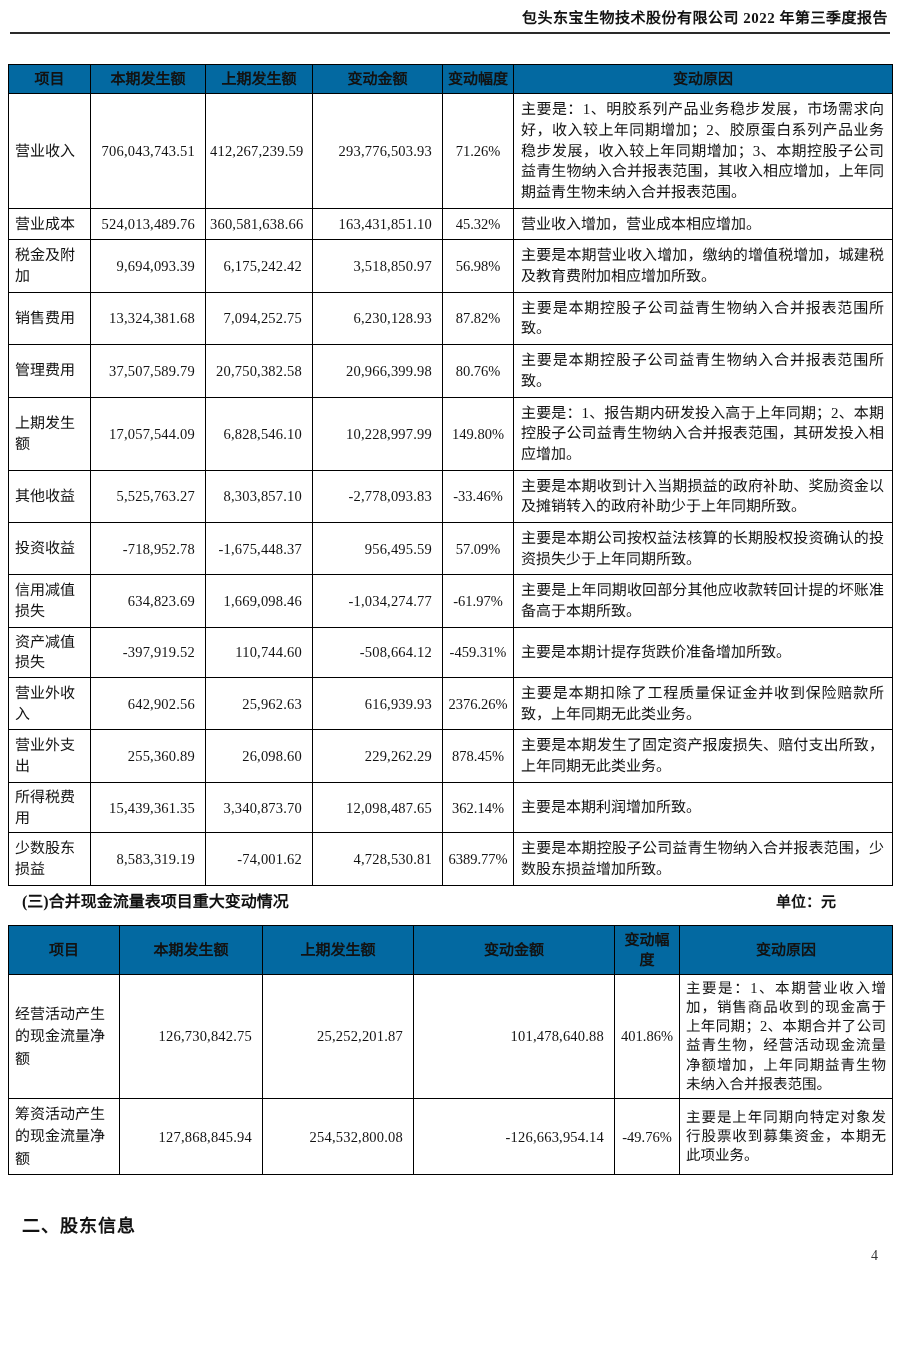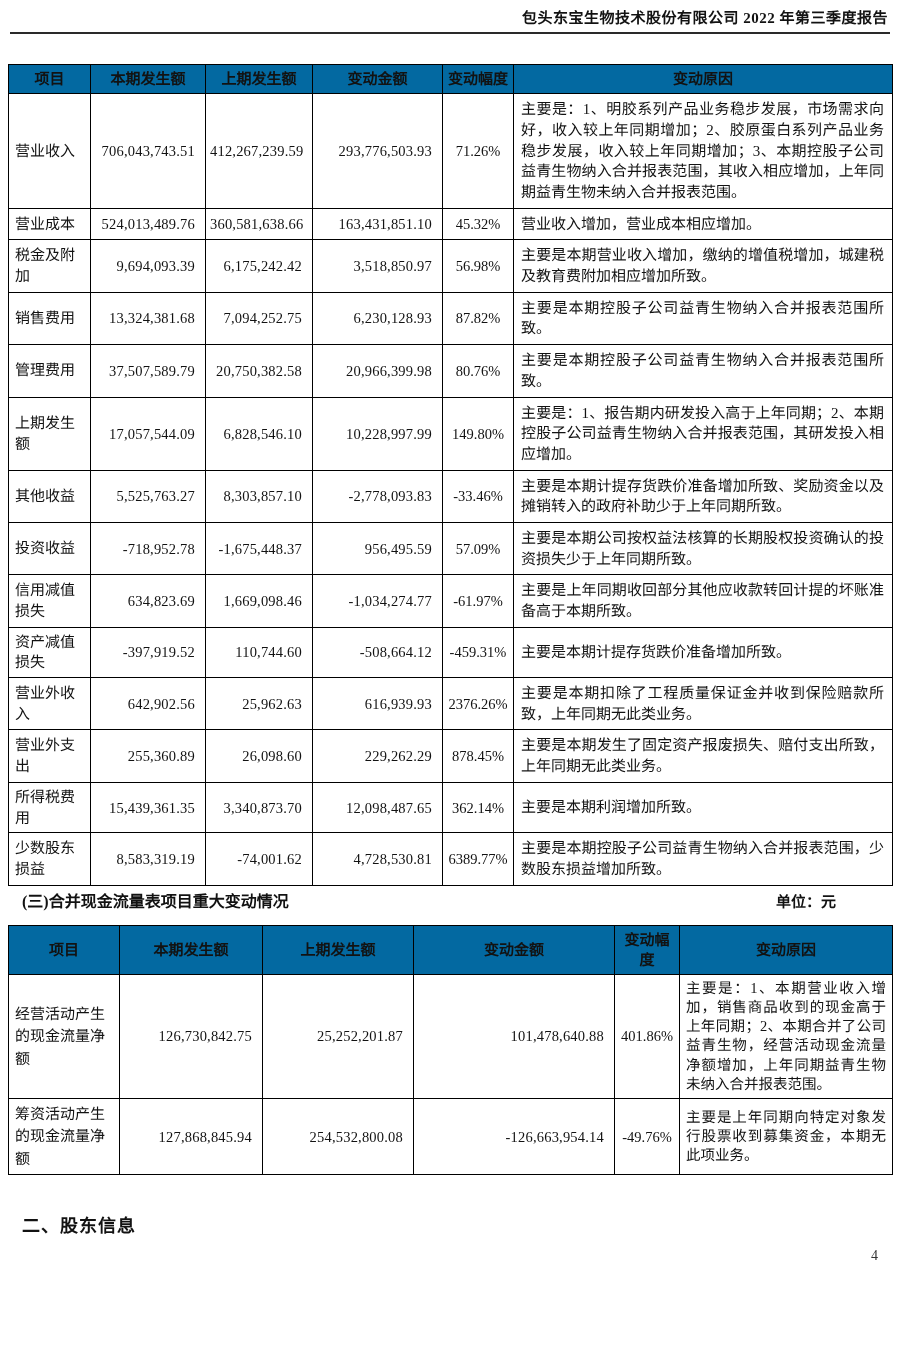--- a/index.html
+++ b/index.html
@@ -159,21 +159,21 @@
     <td class="c-pct">149.80%</td>
     <td class="c-reason">主要是：1、报告期内研发投入高于上年同期；2、本期控股子公司益青生物纳入合并报表范围，其研发投入相应增加。</td>
   </tr>
 
   <tr>
     <td class="c-item">其他收益</td>
     <td class="c-num">5,525,763.27</td>
     <td class="c-num">8,303,857.10</td>
     <td class="c-num">-2,778,093.83</td>
     <td class="c-pct">-33.46%</td>
-    <td class="c-reason">主要是本期计提存货跌价准备增加所致、奖励资金以及摊销转入的政府补助少于上年同期所致。</td>
+    <td class="c-reason">主要是本期收到计入当期损益的政府补助、奖励资金以及摊销转入的政府补助少于上年同期所致。</td>
   </tr>
 
   <tr>
     <td class="c-item">投资收益</td>
     <td class="c-num">-718,952.78</td>
     <td class="c-num">-1,675,448.37</td>
     <td class="c-num">956,495.59</td>
     <td class="c-pct">57.09%</td>
     <td class="c-reason">主要是本期公司按权益法核算的长期股权投资确认的投资损失少于上年同期所致。</td>
   </tr>

